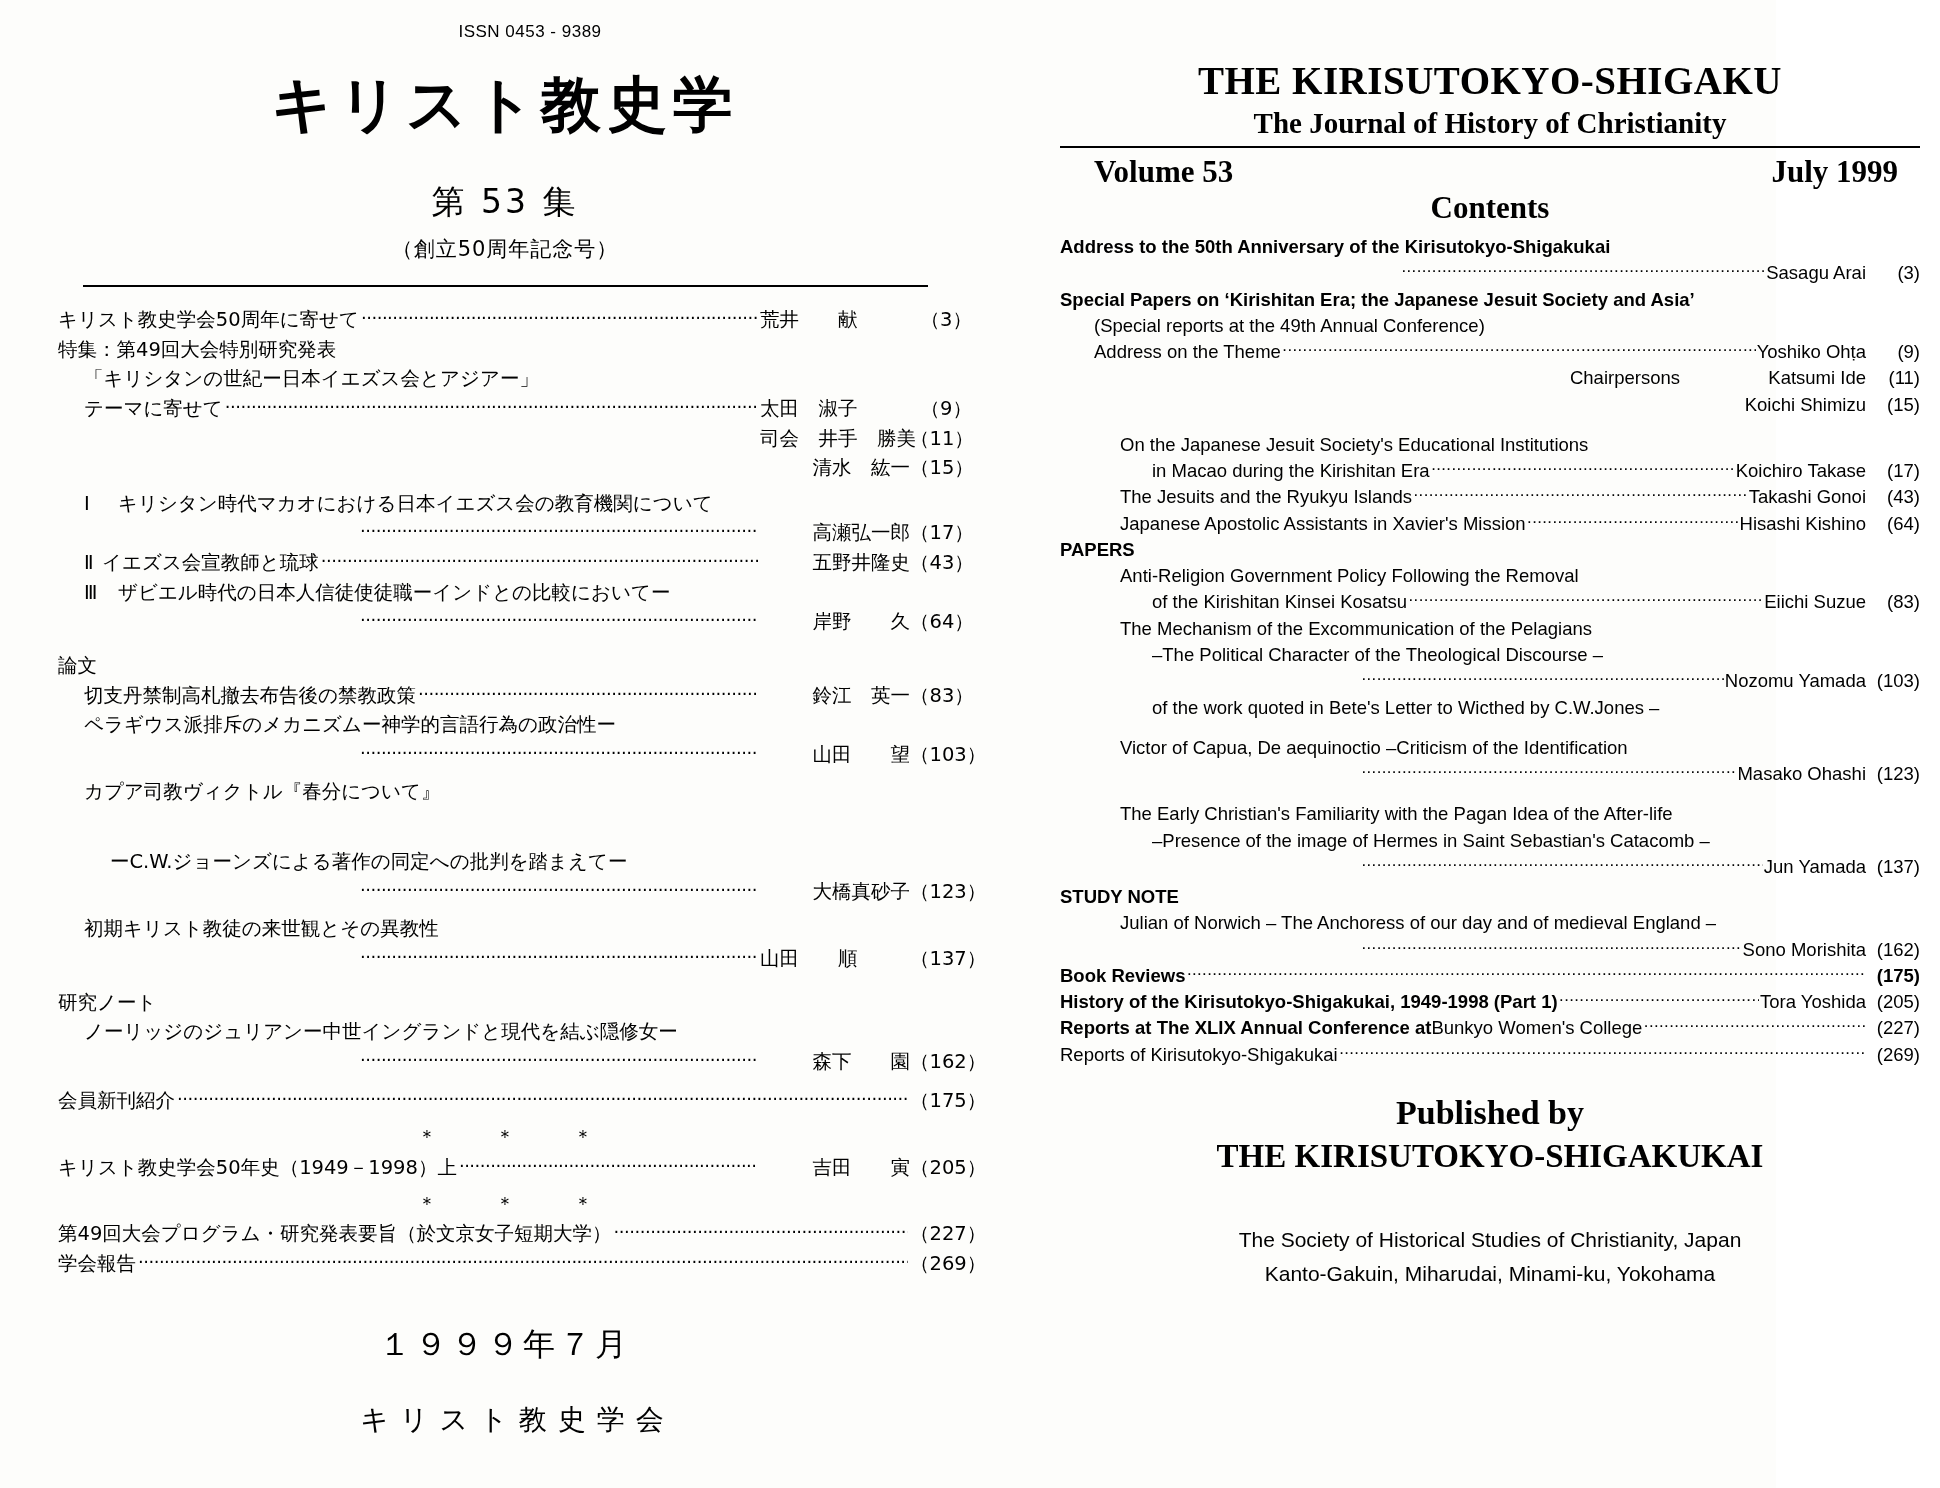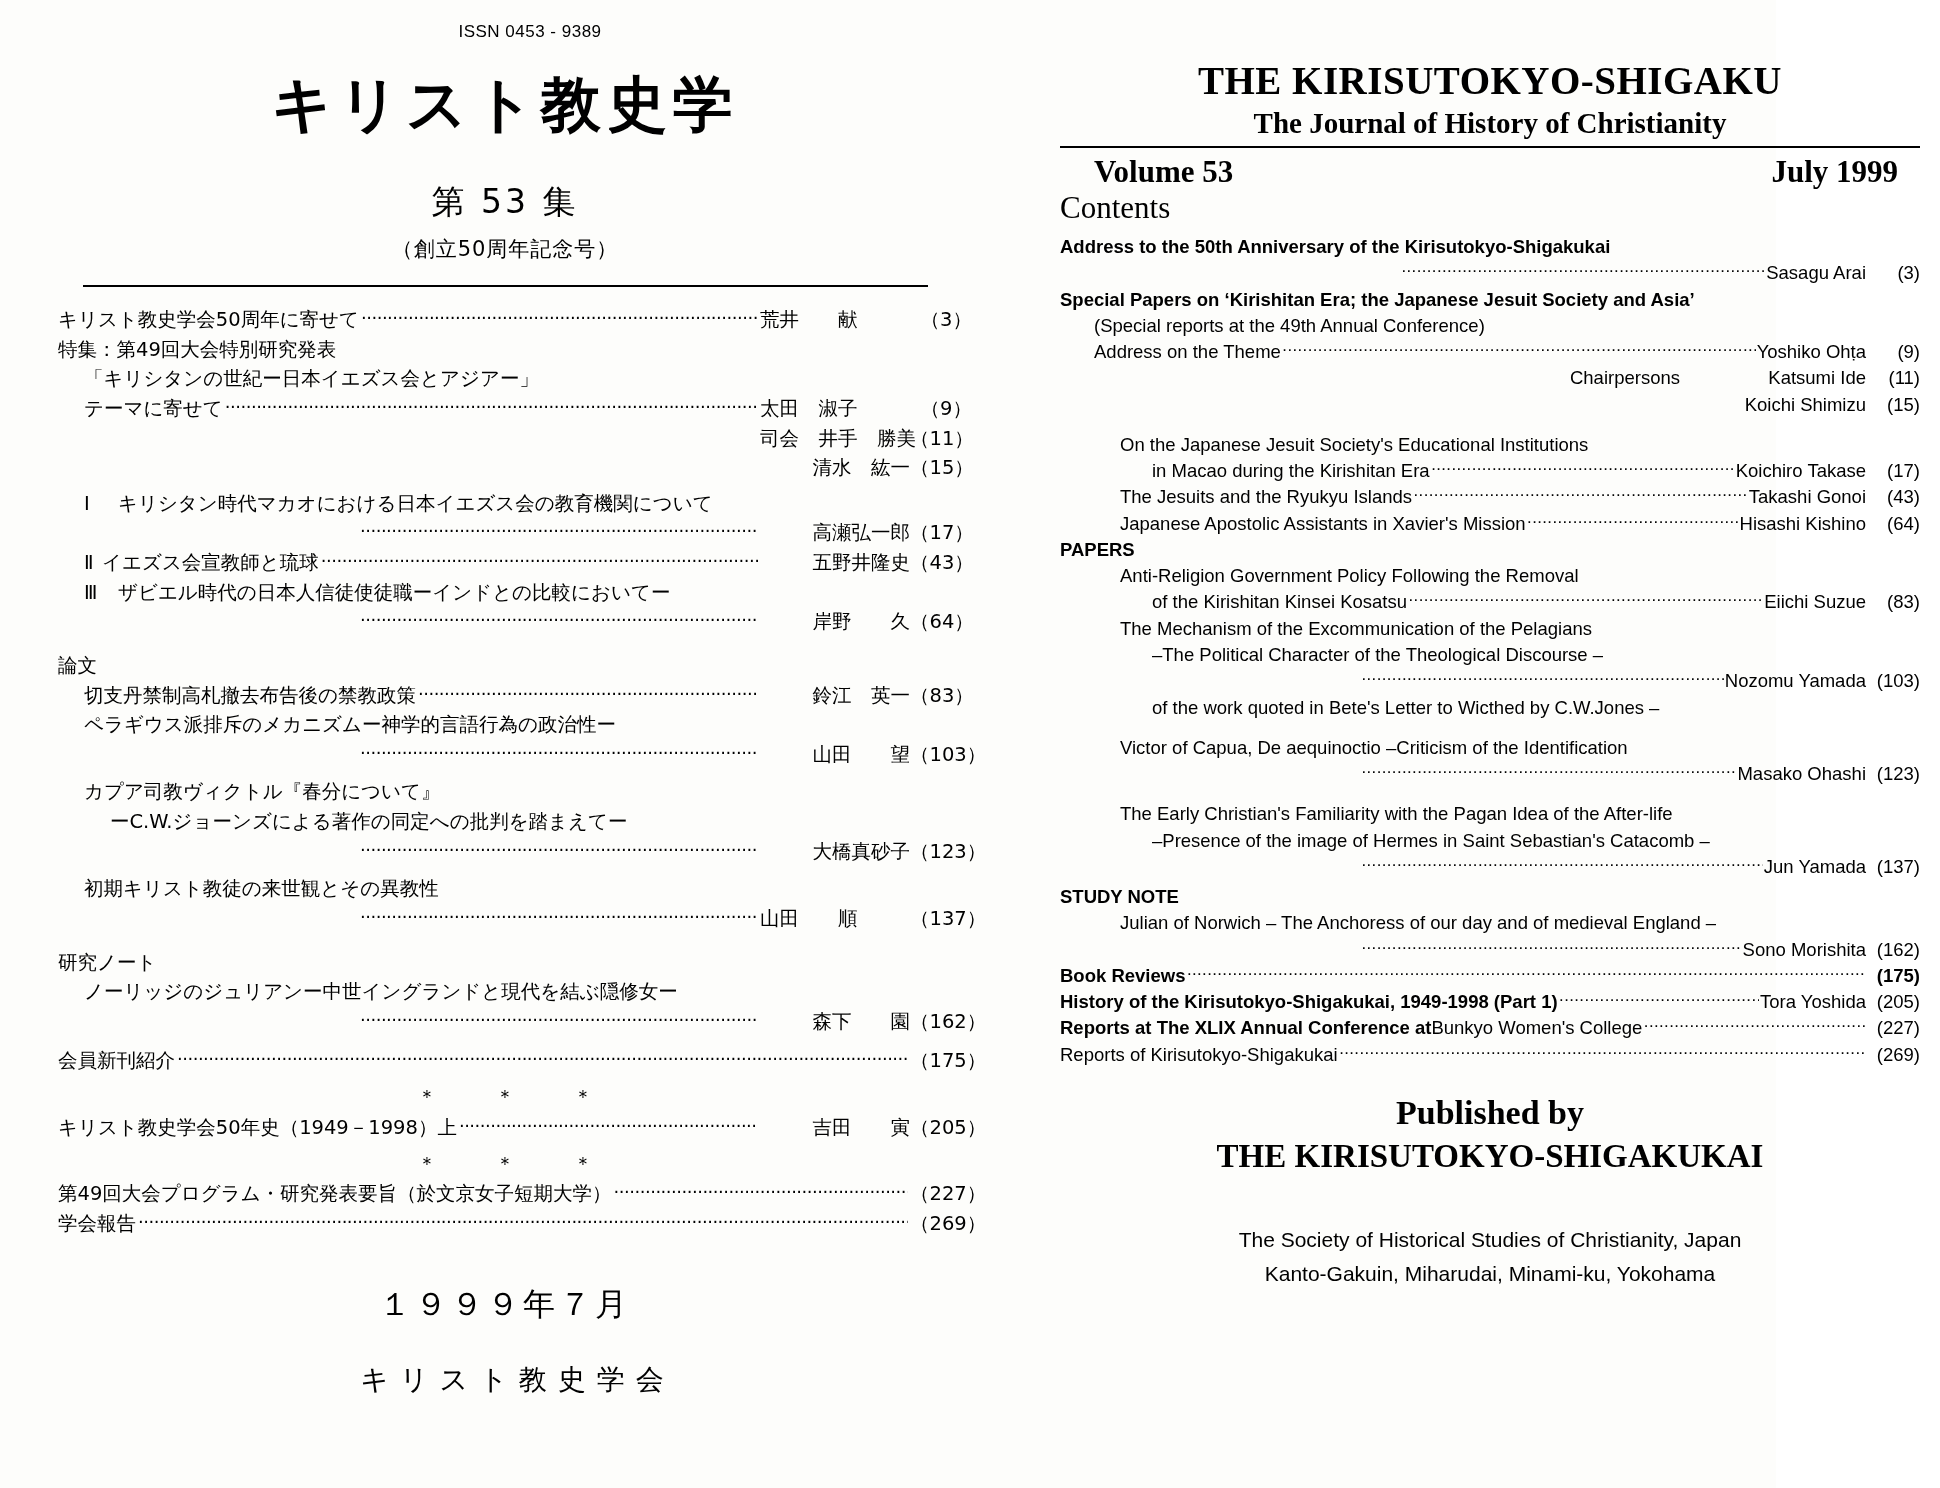--- a/index.html
+++ b/index.html
@@ -100,21 +100,21 @@
     width: 150px;
     text-align: left;
   }
   .pg {
     flex: 0 0 auto;
     display: inline-block;
     width: 62px;
     text-align: right;
   }
   .indent1 { margin-left: 26px; }
-  .indent2 { margin-left: 52px; }
+  .indent2 { margin-left: 52px; margin-top: 40px; }
   .section-head { margin-top: 14px; }
   .roman {
     display: inline-block;
     width: 34px;
   }
   .stars {
     text-align: center;
     letter-spacing: 20px;
     font-size: 19px;
     margin: 6px 0 2px 0;
@@ -161,23 +161,24 @@
   }
   .volrow {
     display: flex;
     justify-content: space-between;
     font-family: "Liberation Serif", serif;
     font-size: 31px;
     font-weight: bold;
     padding: 6px 22px 2px 34px;
   }
   .en-contents {
+    text-align: center;
     font-family: "Liberation Serif", serif;
     font-size: 31px;
-    font-weight: normal;
+    font-weight: bold;
     margin-top: -2px;
   }
   .toc-en {
     margin-top: 8px;
     font-size: 18.5px;
     line-height: 1.42;
   }
   .en-row {
     display: flex;
     align-items: baseline;

